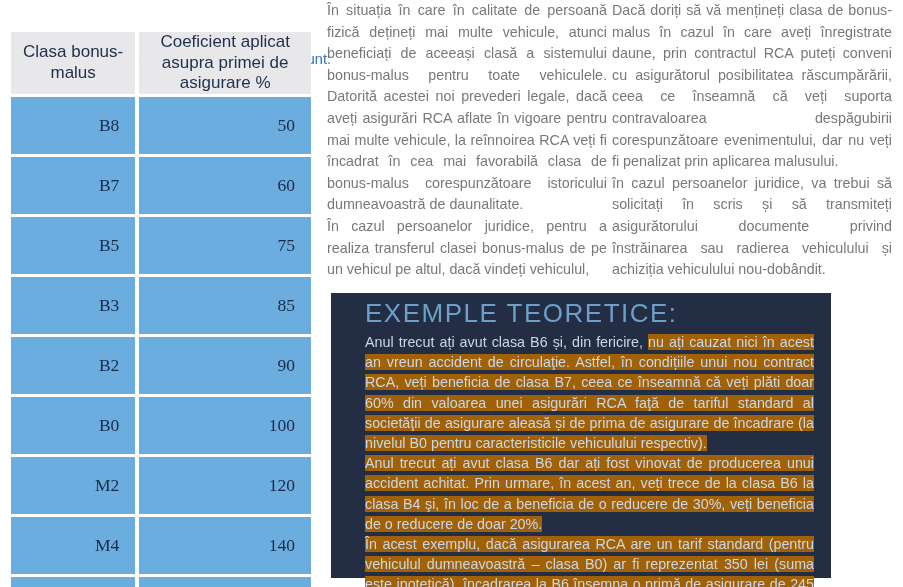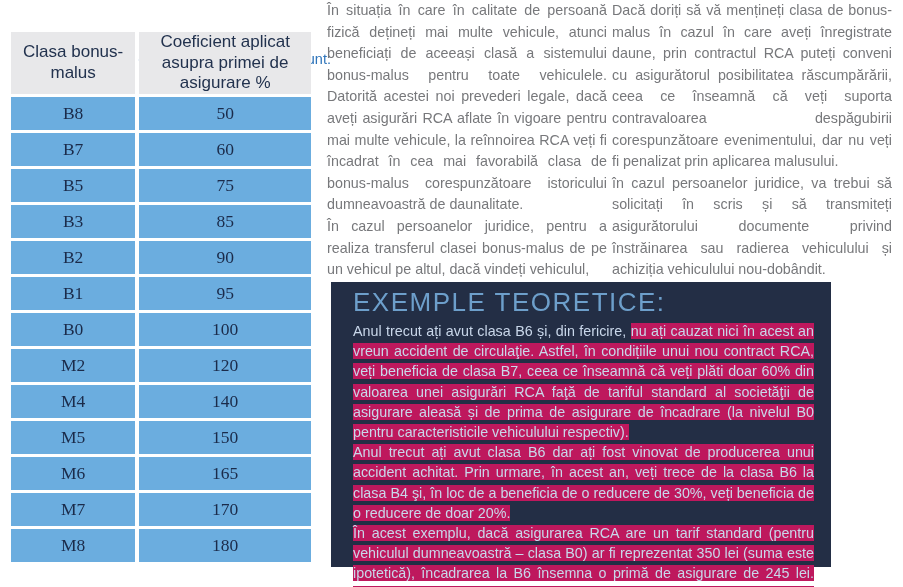--- a/index.html
+++ b/index.html
@@ -28,55 +28,55 @@
   .coef-table col.c2 { width: 58%; }
   .coef-table th {
     background: #e8e8ea; color: #22324e;
     font-size: 17px; font-weight: normal;
     text-align: center; vertical-align: middle;
     height: 62px; padding: 0 6px; line-height: 1.22;
   }
   .coef-table td {
     background: #6baddf; color: #1b2b4a;
     font-family: "Liberation Serif", serif;
-    font-size: 17.5px; text-align: center;
-    height: 25px; padding: 4px; line-height: 25px;
+    font-size: 17.5px; text-align: right;
+    height: 25px; padding: 16px; line-height: 25px;
   }
 
   
   .text-columns {
     position: absolute; left: 327px; top: 0;
     width: 570px; display: flex; gap: 5px;
   }
   .text-col {
     width: 280px;
     color: #77787b; font-size: 14.3px;
     line-height: 21.6px; text-align: justify;
   }
   .text-col p { margin: 0; }
 
   
   .examples-box {
-    position: absolute; left: 331px; top: 282px;
+    position: absolute; left: 331px; top: 293px;
     width: 500px; height: 285px;
     background: #232e45;
     box-sizing: border-box;
-    padding: 5px 17px 0 22px;
+    padding: 5px 17px 0 34px;
   }
   .examples-title {
     color: #6d9fcb; font-size: 26px;
     font-weight: 300; letter-spacing: 1.5px;
     margin: 0 0 3px 0;
   }
   .examples-text p {
     margin: 0;
     color: #c9d7ea; font-size: 14.3px;
     line-height: 20.2px; text-align: justify;
   }
-  .examples-text .hl { background: #be185d; }
+  .examples-text .hl { background: #a16207; }
 </style>
 </head>
 <body>
 
 <div class="page">
 
   <div class="intro-title">Coeficienţii aferenţi claselor de bonus-malus sunt:</div>
 
   <table class="coef-table">
     <colgroup>
@@ -102,24 +102,20 @@
           <td>B5</td>
           <td>75</td>
         </tr>
         <tr>
           <td>B3</td>
           <td>85</td>
         </tr>
         <tr>
           <td>B2</td>
           <td>90</td>
-        </tr>
-        <tr>
-          <td>B1</td>
-          <td>95</td>
         </tr>
         <tr>
           <td>B0</td>
           <td>100</td>
         </tr>
         <tr>
           <td>M2</td>
           <td>120</td>
         </tr>
         <tr>

